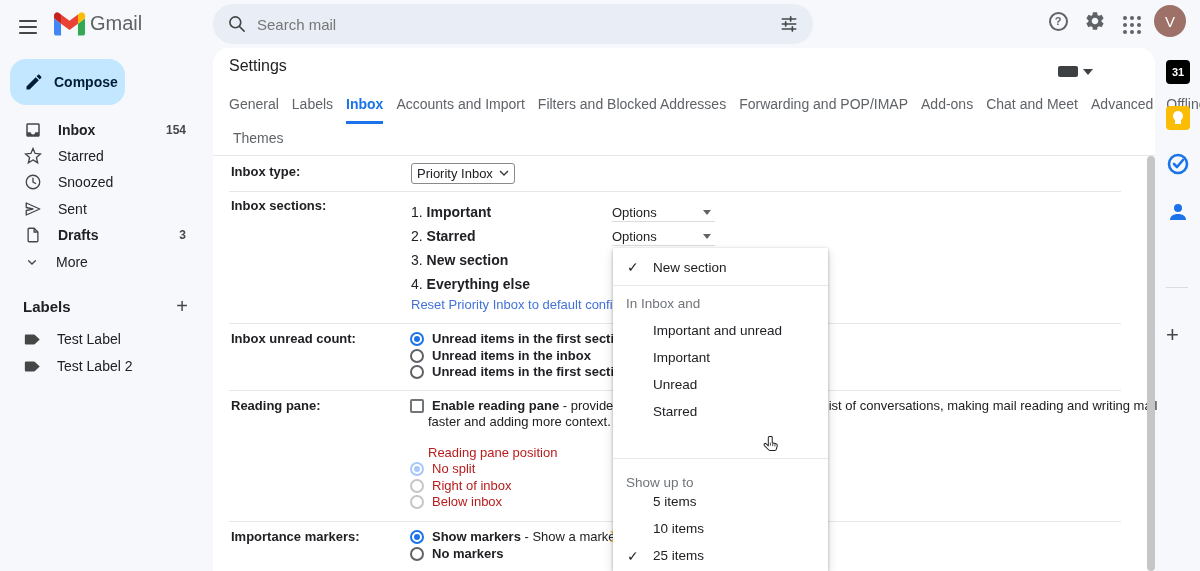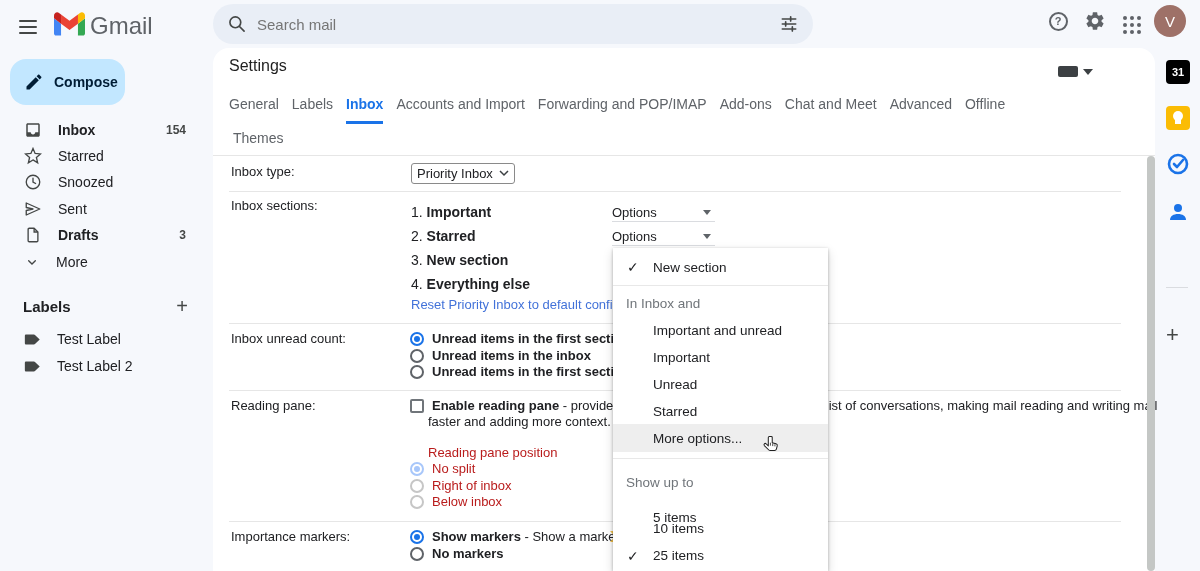--- a/index.html
+++ b/index.html
@@ -6,21 +6,21 @@
   html,body { width:1200px; height:571px; overflow:hidden; }
   body {
     font-family: "Liberation Sans", sans-serif;
     background:#f6f8fc; color:#202124; position:relative;
   }
   .abs { position:absolute; }
 
   
   .topbar { position:absolute; left:0; top:0; width:1200px; height:48px; }
   .burger span { display:block; width:18px; height:2px; background:#444746; margin:4px 0; border-radius:1px;}
-  .gmail-word { font-size:24px; color:#5f6368; }
+  .gmail-word { font-size:20px; color:#5f6368; }
   .searchbar { position:absolute; left:213px; top:4px; width:600px; height:40px;
     background:#e9eef6; border-radius:20px; display:flex; align-items:center; padding:0 14px; }
   .searchbar input { flex:1; border:none; outline:none; background:transparent;
     font-size:15px; color:#3c4043; font-family:"Liberation Sans",sans-serif; margin:0 10px;}
   .roundbtn { width:24px; height:24px; display:flex; align-items:center; justify-content:center; cursor:pointer;}
   .help-circle { width:19px; height:19px; border:2px solid #5f6368; border-radius:50%;
     display:flex; align-items:center; justify-content:center; font-size:11px; font-weight:bold; color:#5f6368;}
   .grid9 { display:grid; grid-template-columns:repeat(3,4px); grid-gap:3px; }
   .grid9 i { width:4px; height:4px; background:#5f6368; border-radius:50%; }
   .avatar { width:32px; height:32px; border-radius:50%; background:#9e7168; color:#fff;
@@ -43,21 +43,21 @@
   .settings-title { position:absolute; left:16px; top:9px; font-size:16px; color:#1f1f1f; }
   .input-tool { position:absolute; right:62px; top:18px; display:flex; align-items:center; gap:5px; cursor:pointer;}
   .input-tool .kbd { width:20px; height:11px; background:#3c4043; border-radius:2px;}
   .input-tool .caret { width:0; height:0; border-left:5px solid transparent; border-right:5px solid transparent; border-top:6px solid #3c4043;}
   .tabs { position:absolute; left:16px; top:48px; display:flex; gap:13px; font-size:14px; color:#5f6368; }
   .tab { padding-bottom:9px; cursor:pointer; white-space:nowrap;}
   .tab.active { color:#1a73e8; font-weight:bold; border-bottom:3px solid #1a73e8; }
   .tabs2 { position:absolute; left:20px; top:82px; font-size:14px; color:#5f6368;}
   .tabs-border { position:absolute; left:0; top:107px; width:942px; height:1px; background:#e6e6e6;}
 
-  .rowlabel { position:absolute; left:18px; font-size:13px; font-weight:normal; color:#202124; }
+  .rowlabel { position:absolute; left:18px; font-size:13px; font-weight:bold; color:#202124; }
   .sep { position:absolute; left:16px; width:892px; height:1px; background:#e6e6e6; }
 
   .selectbox { position:absolute; left:198px; top:115px; width:104px; height:21px; border:1px solid #8a8a8a;
     border-radius:3px; background:#fff; display:flex; align-items:center; padding:0 5px; font-size:13px; cursor:pointer;}
   .selectbox svg { margin-left:auto; }
 
   .secitem { position:absolute; left:198px; font-size:14px; white-space:nowrap;}
   .optbtn { position:absolute; left:399px; width:103px; height:19px; display:flex; align-items:center;
     font-size:13px; color:#202124; border-bottom:1px solid #dadce0; cursor:pointer;}
   .optbtn::after { content:""; margin-left:auto; margin-right:4px; width:0; height:0;
@@ -232,20 +232,21 @@
   <div class="input-tool">
     <div class="kbd"></div>
     <div class="caret"></div>
   </div>
 
   <div class="tabs">
     <span class="tab">General</span>
     <span class="tab">Labels</span>
     <span class="tab active">Inbox</span>
     <span class="tab">Accounts and Import</span>
+    <span class="tab">Filters and Blocked Addresses</span>
     <span class="tab">Forwarding and POP/IMAP</span>
     <span class="tab">Add-ons</span>
     <span class="tab">Chat and Meet</span>
     <span class="tab">Advanced</span>
     <span class="tab">Offline</span>
   </div>
   <div class="tabs2 tab">Themes</div>
   <div class="tabs-border"></div>
 
   <div class="rowlabel" style="top:116px;">Inbox type:</div>
@@ -365,26 +366,23 @@
   </div>
   <div class="mrow" style="top:96px;">
     <span class="txt">Important</span>
   </div>
   <div class="mrow" style="top:123px;">
     <span class="txt">Unread</span>
   </div>
   <div class="mrow" style="top:150px;">
     <span class="txt">Starred</span>
   </div>
-  <div class="mrow hl" style="top:176px;height:28px;">
-    <span class="txt">More options...</span>
-  </div>
   <div class="mdiv" style="top:210px;"></div>
   <div class="mhdr" style="top:213px;margin-top:8px;">Show up to</div>
-  <div class="mrow" style="top:256px;">
+  <div class="mrow" style="top:240px;">
     <span class="txt">5 items</span>
   </div>
   <div class="mrow" style="top:267px;">
     <span class="txt">10 items</span>
   </div>
   <div class="mrow" style="top:294px;">
     <span class="check">✓</span>
     <span class="txt">25 items</span>
   </div>
 </div>

